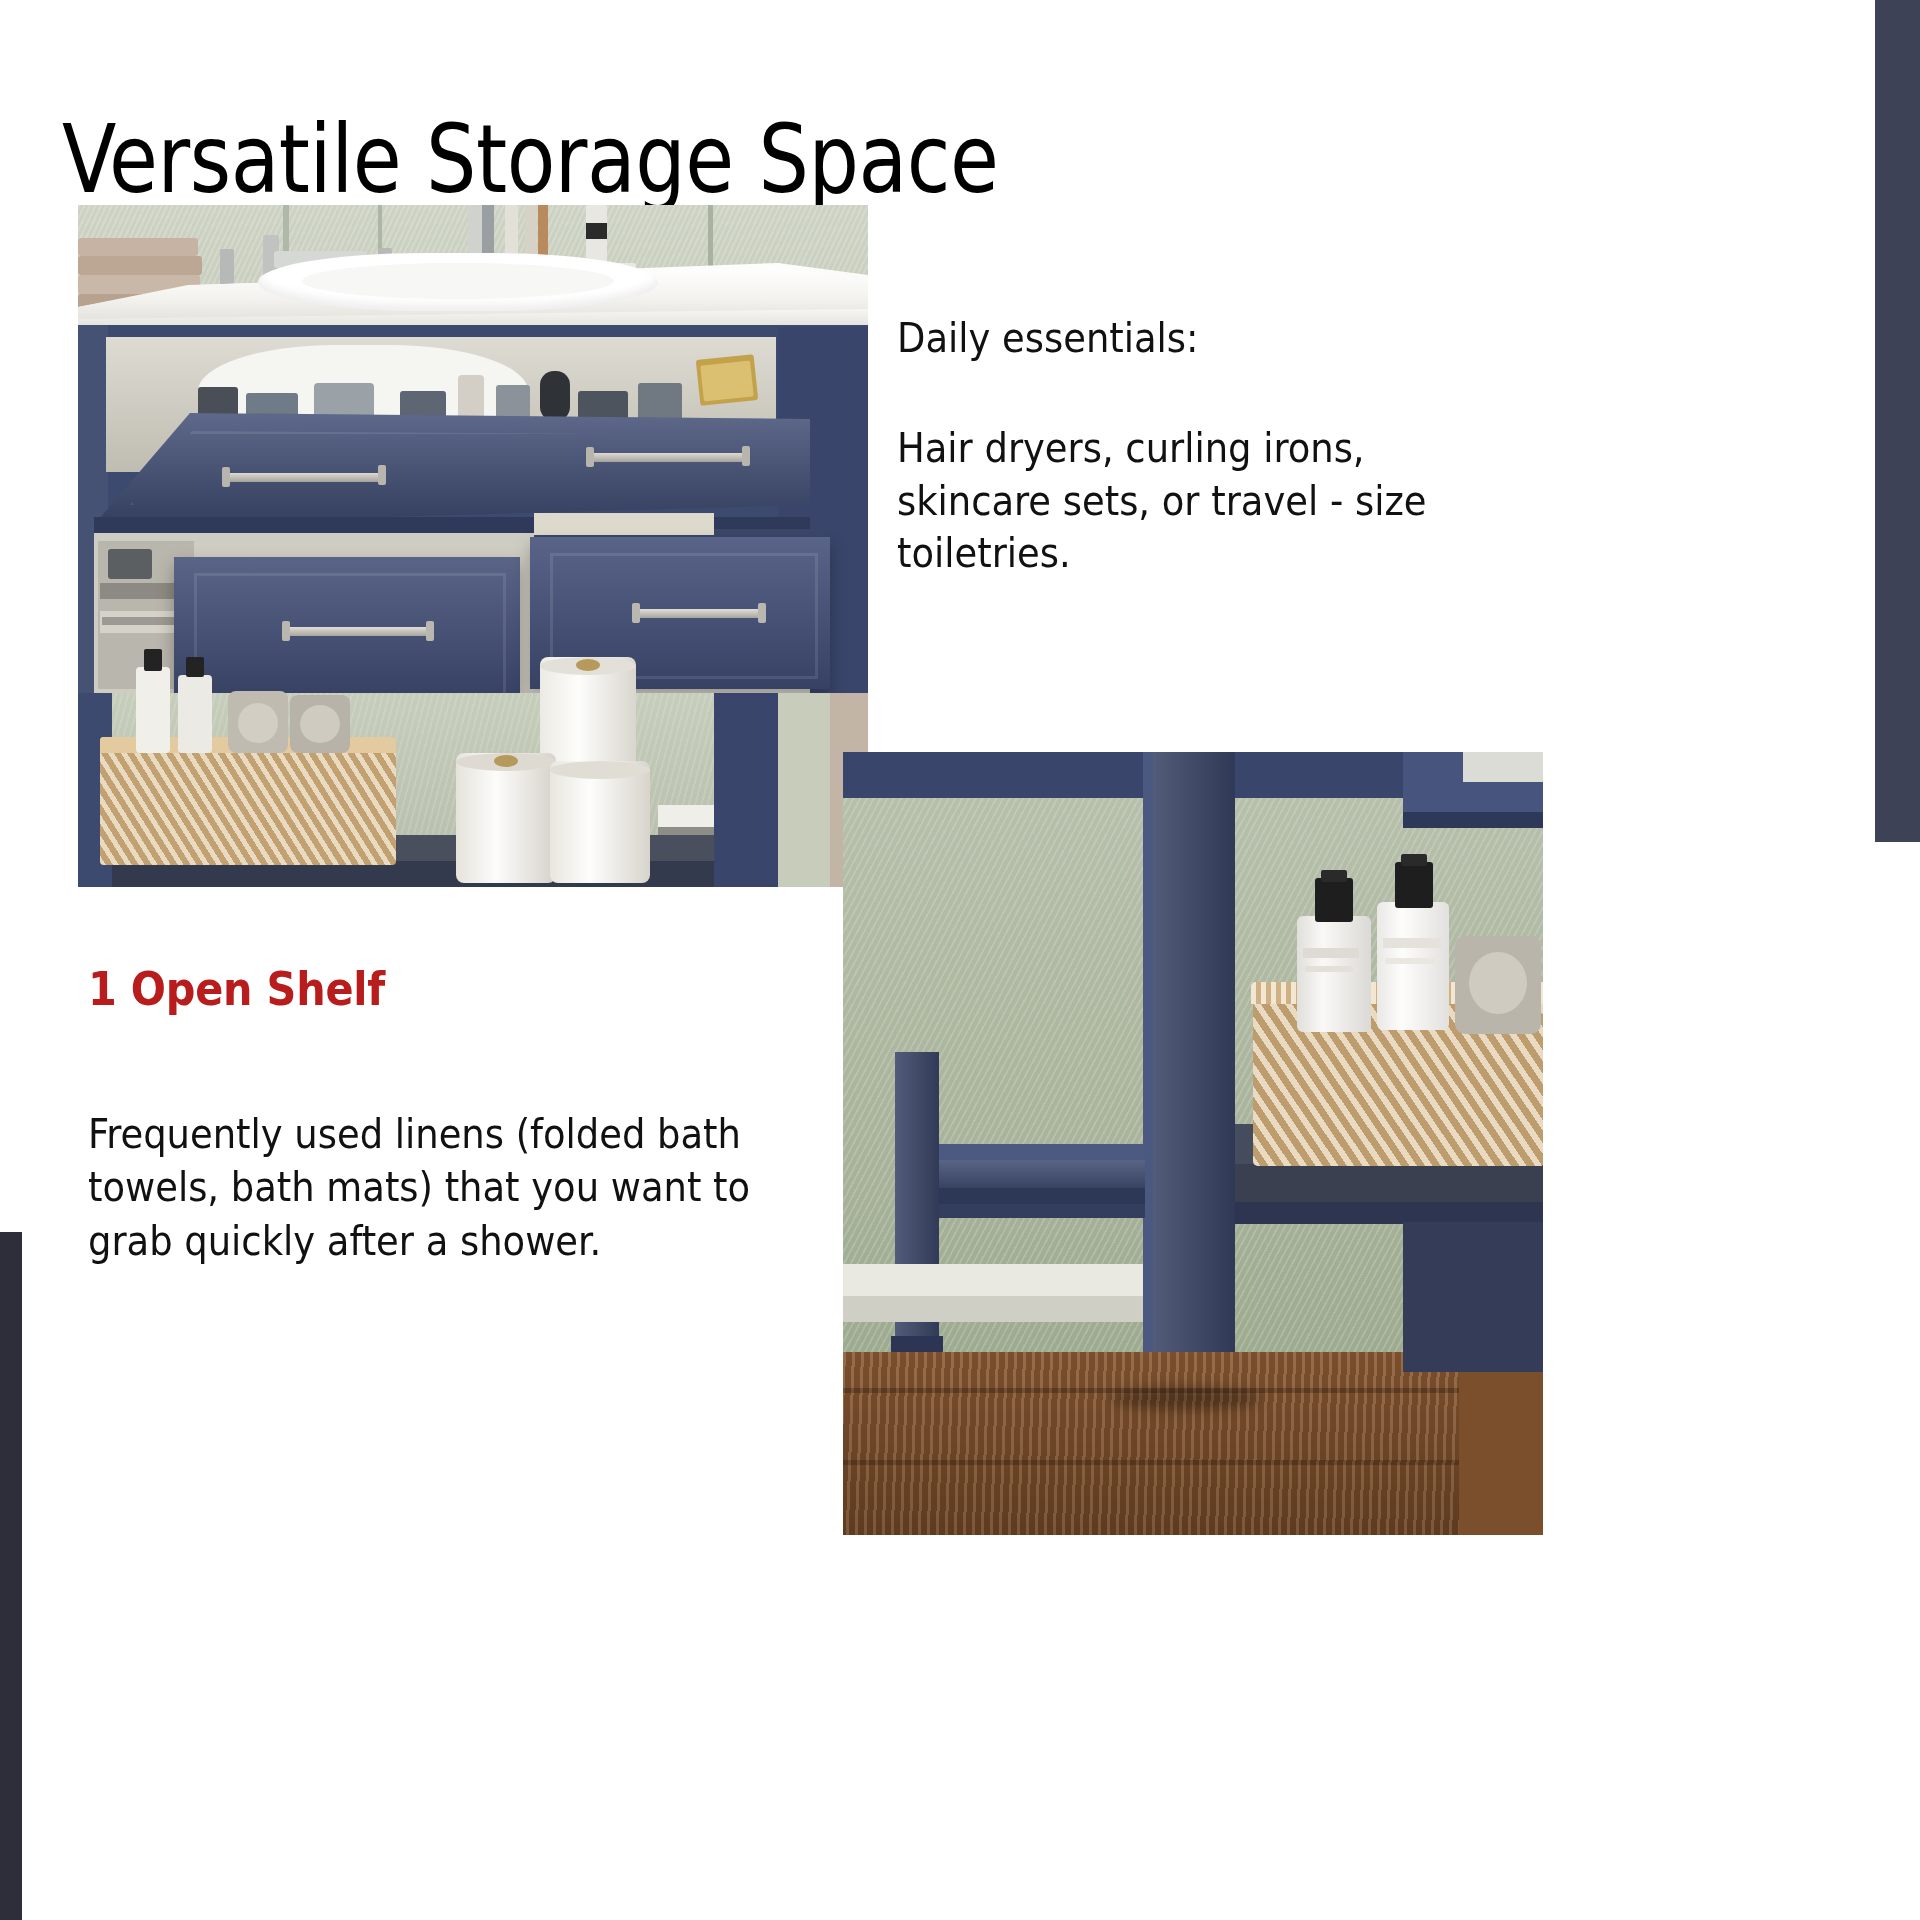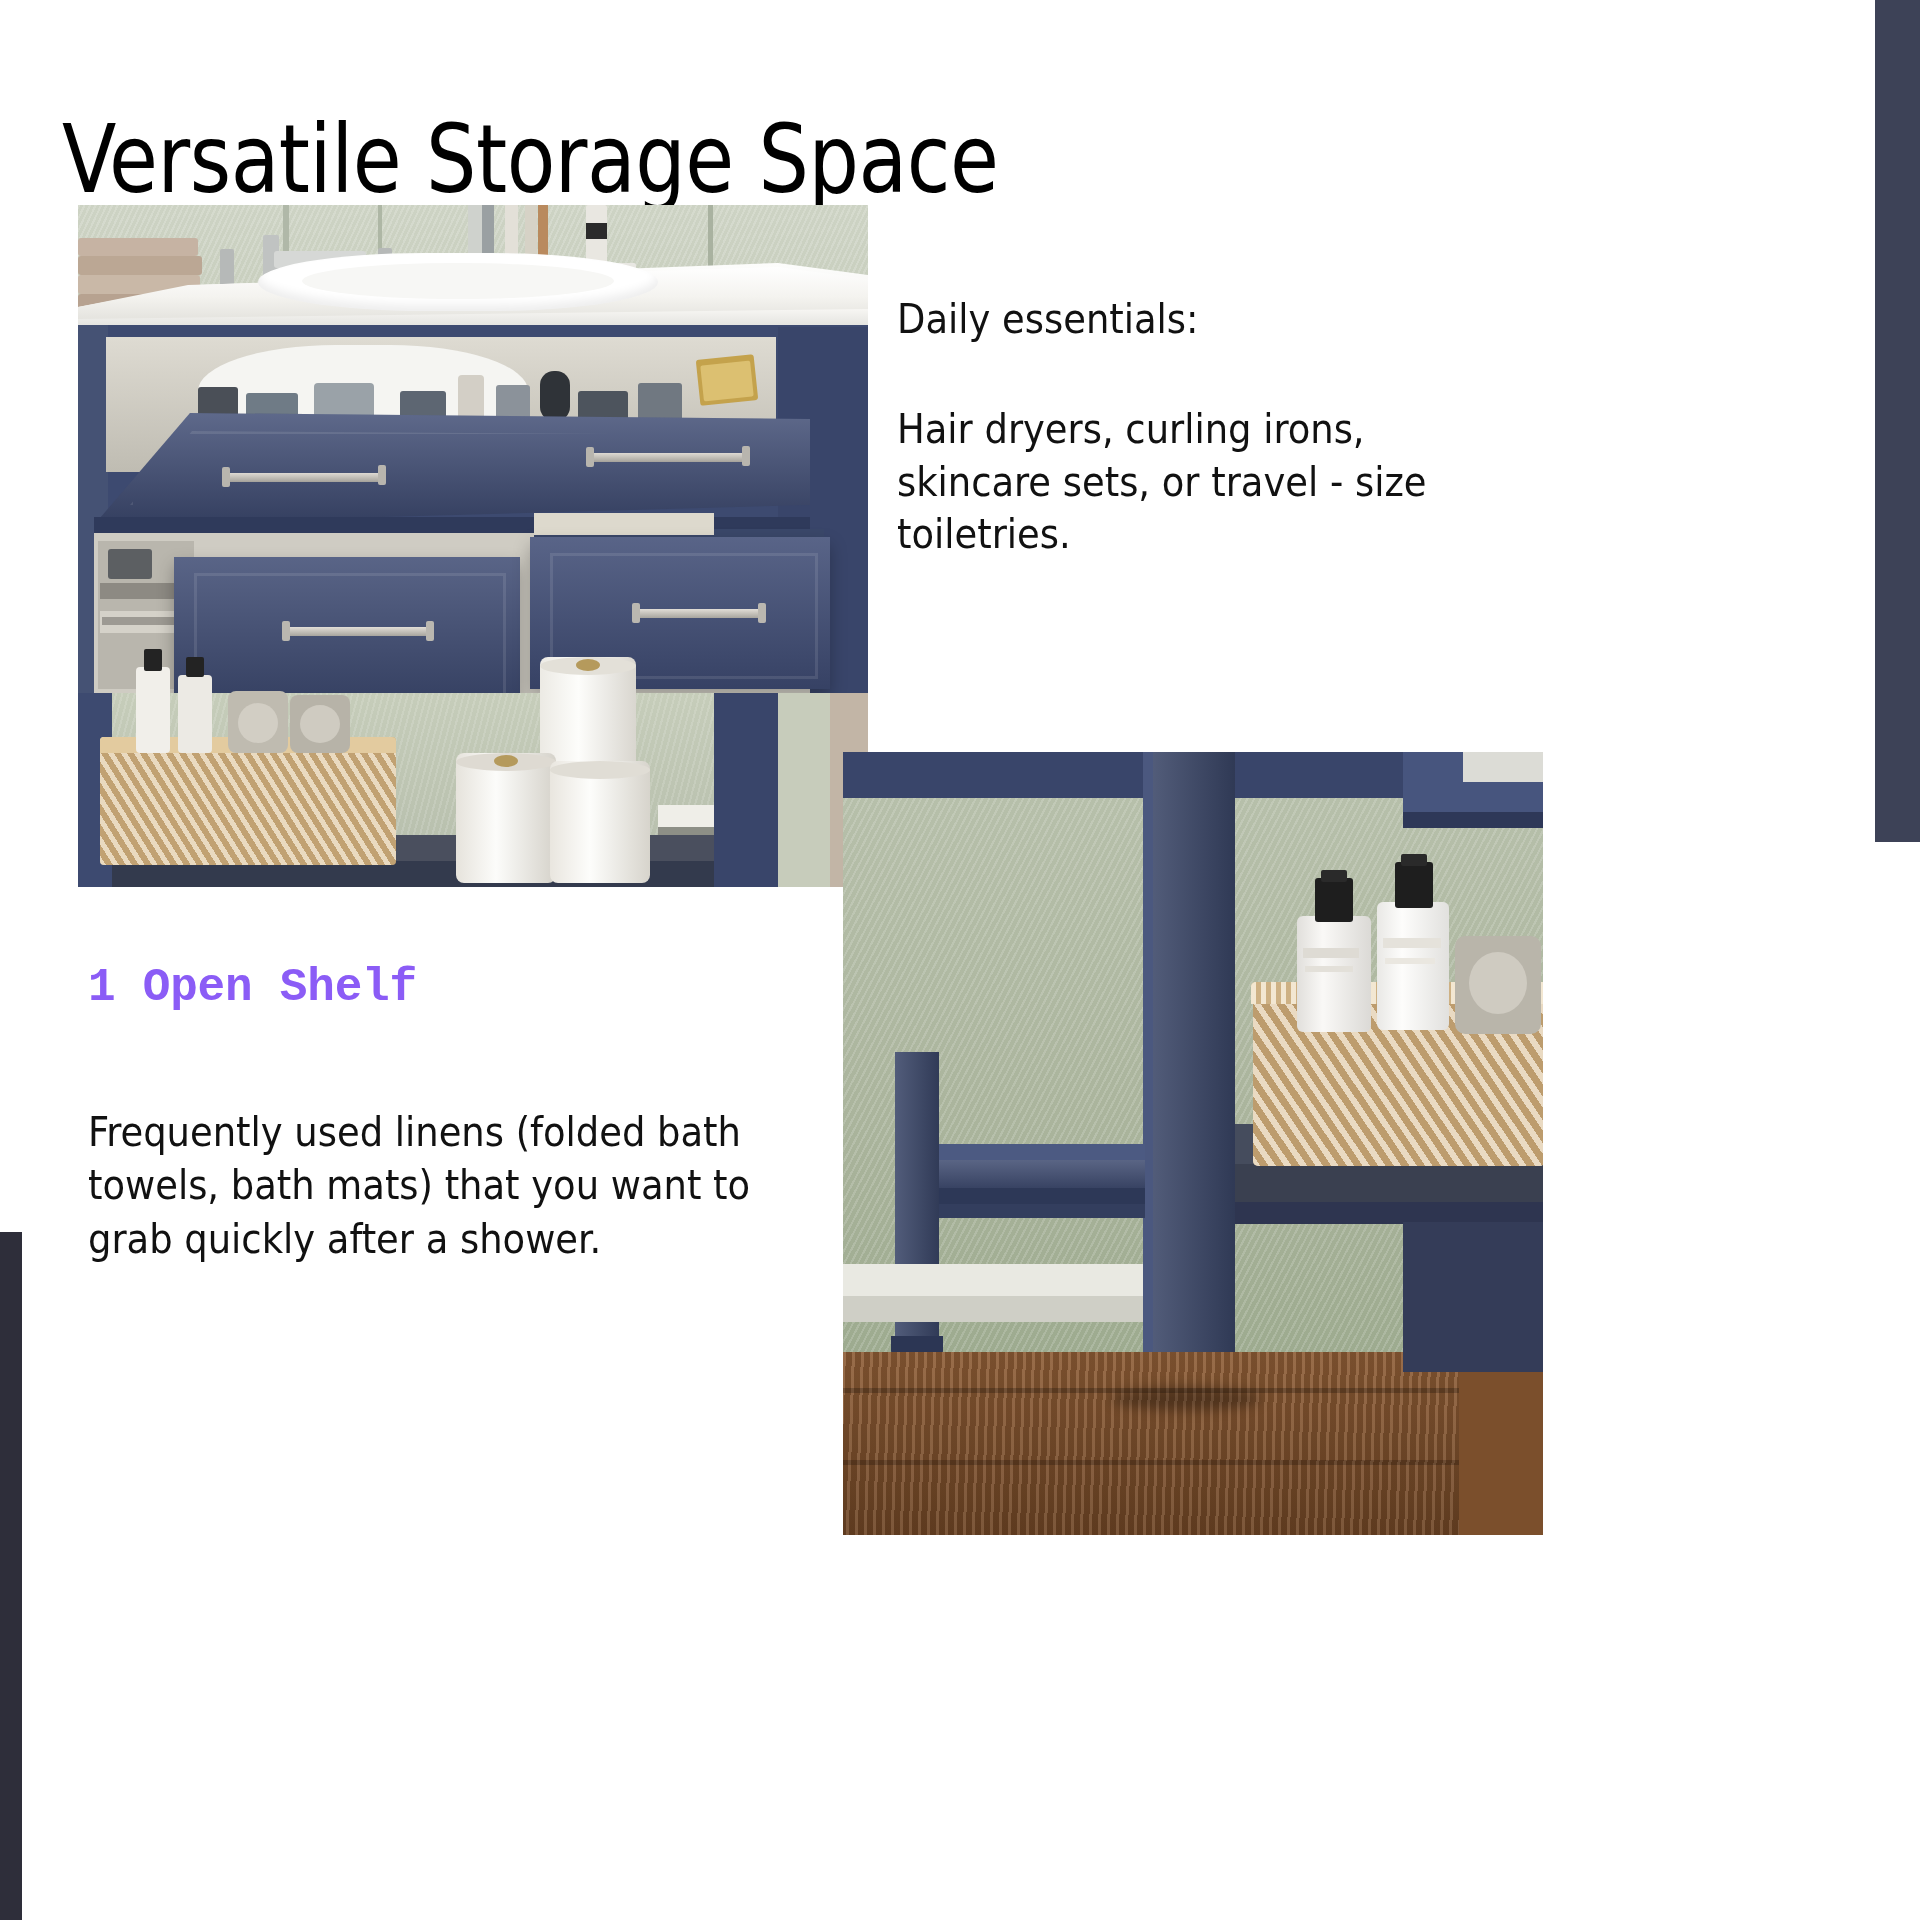--- a/index.html
+++ b/index.html
@@ -51,26 +51,26 @@
     position:absolute;left:897px;top:252px;width:600px;
   }
   .h2{
     font-size:47px;line-height:1.2;font-weight:700;color:#000;
     margin:0 0 0 0;letter-spacing:-0.3px;
   }
   .body{
     font-size:41px;line-height:1.28;color:#111;font-weight:400;
     margin:0;
   }
-  #right-lead{margin-top:41px;}
+  #right-lead{margin-top:60px;}
   #right-para{margin-top:58px;width:610px;}
 
   
   #col-left-lower{position:absolute;left:88px;top:962px;width:760px;}
-  #shelf-title{font-size:46px;font-weight:700;color:#8b5cf6;letter-spacing:-0.2px;font-family:Liberation Mono, monospace;}
+  #shelf-title{font-size:46px;font-weight:700;color:#b91c1c;letter-spacing:-0.2px;}
   #shelf-para{margin-top:92px;font-size:41px;line-height:1.30;color:#111;width:740px;}
 </style>
 </head>
 <body>
 
 <div id="bar-right"></div>
 <div id="bar-left"></div>
 
 <h1 id="page-title">Versatile Storage Space</h1>
 

